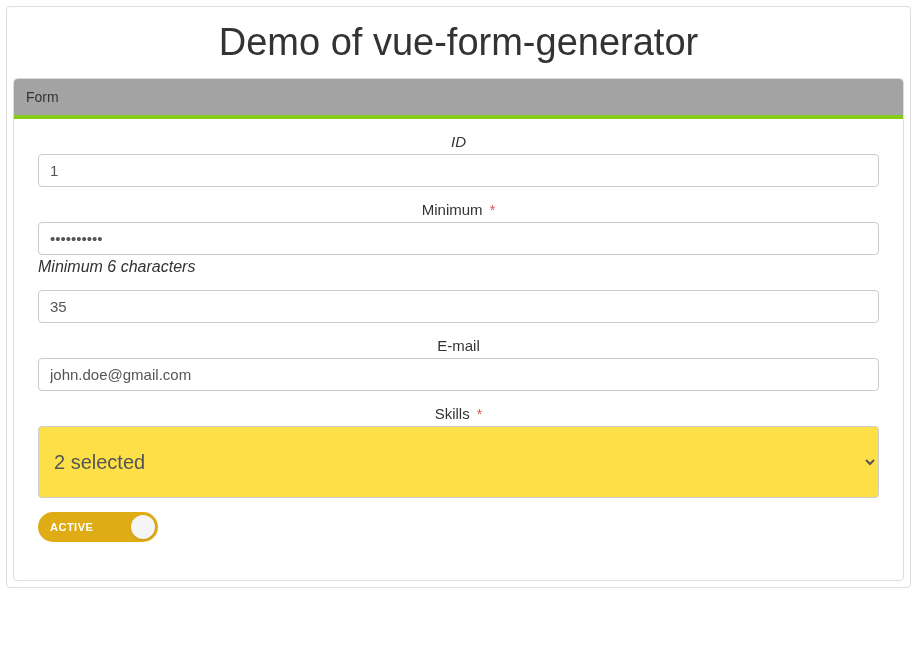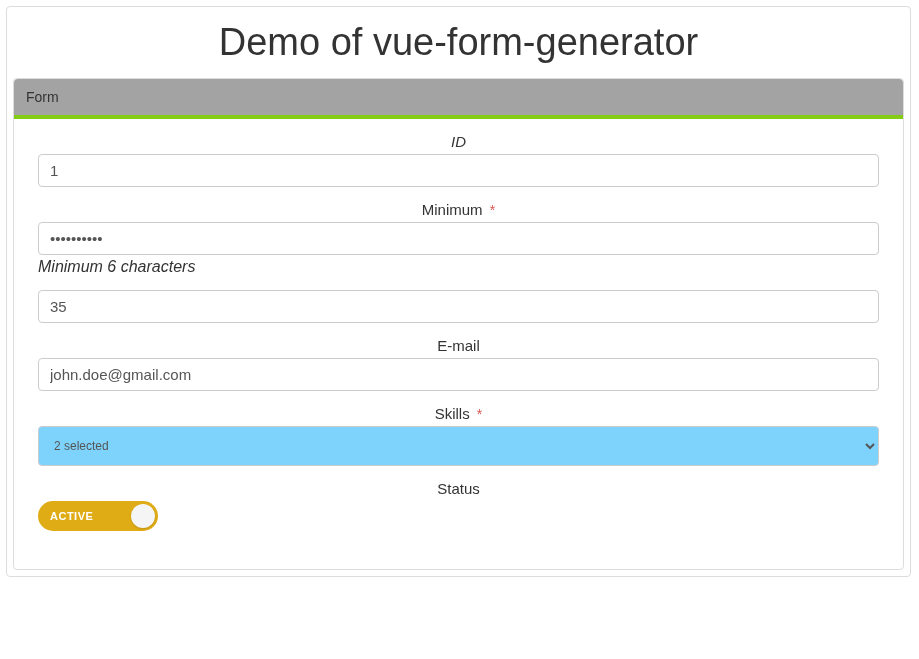--- a/index.html
+++ b/index.html
@@ -68,24 +68,24 @@
       padding: 7px 11px;
       font-size: 15px;
       color: #555;
       background: #fff;
       border: 1px solid #ccc;
       border-radius: 4px;
       outline: none;
     }
     .form-select {
       width: 100%;
-      padding: 11px 11px;
-      font-size: 12px;
+      padding: 23px 11px;
+      font-size: 20px;
       color: #555;
-      background: #7dd3fc;
+      background: #fde047;
       border: 1px solid #ccc;
       border-radius: 4px;
       outline: none;
     }
     .hint {
       font-size: 16px;
       font-style: italic;
       color: #333;
       margin-top: 3px;
     }
@@ -158,21 +158,20 @@
         <label class="form-label">
           <span>Skills</span>
           <span class="required-mark">*</span>
         </label>
         <select class="form-select">
           <option>2 selected</option>
         </select>
       </div>
 
       <div class="form-group">
-        <label class="form-label">Status</label>
         <div class="switch">
           <span class="switch-label">ACTIVE</span>
           <span class="switch-handle"></span>
         </div>
       </div>
 
     </div>
   </div>
 </div>
 

